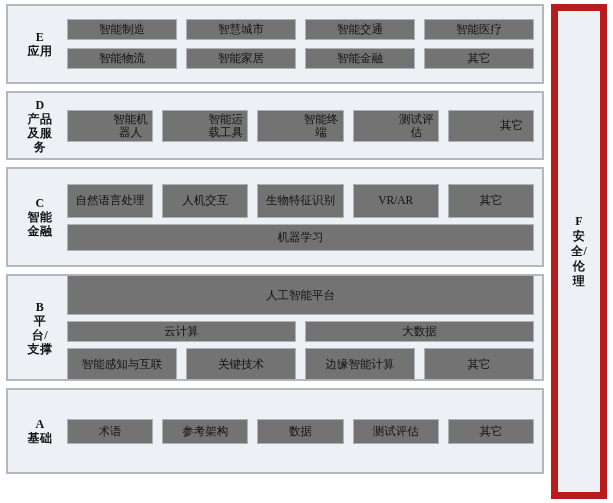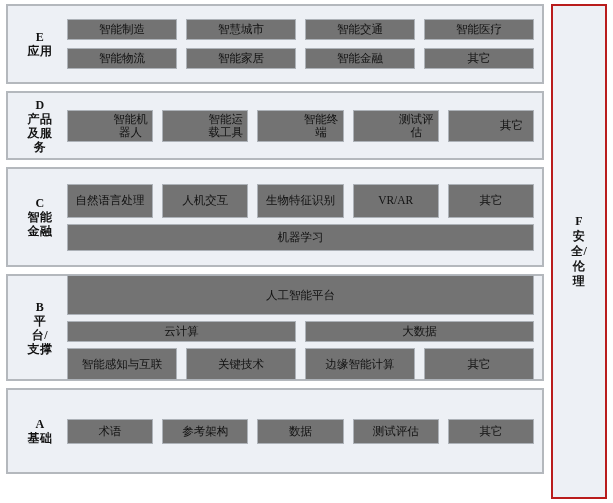--- a/index.html
+++ b/index.html
@@ -116,21 +116,21 @@
   .layer-c { height: 100px; }
   .layer-b { height: 107px; }
   .layer-a { height: 86px; }
 
   
   .side-column {
     flex: 0 0 56px;
     width: 56px;
     margin-left: 7px;
     box-sizing: border-box;
-    border: 2px solid #b91c1c;
+    border: 7px solid #b91c1c;
     background: #edf0f5;
     display: flex;
     align-items: center;
     justify-content: center;
   }
   .side-label {
     font-weight: bold;
     font-size: 12px;
     line-height: 15px;
     letter-spacing: 0.5px;

